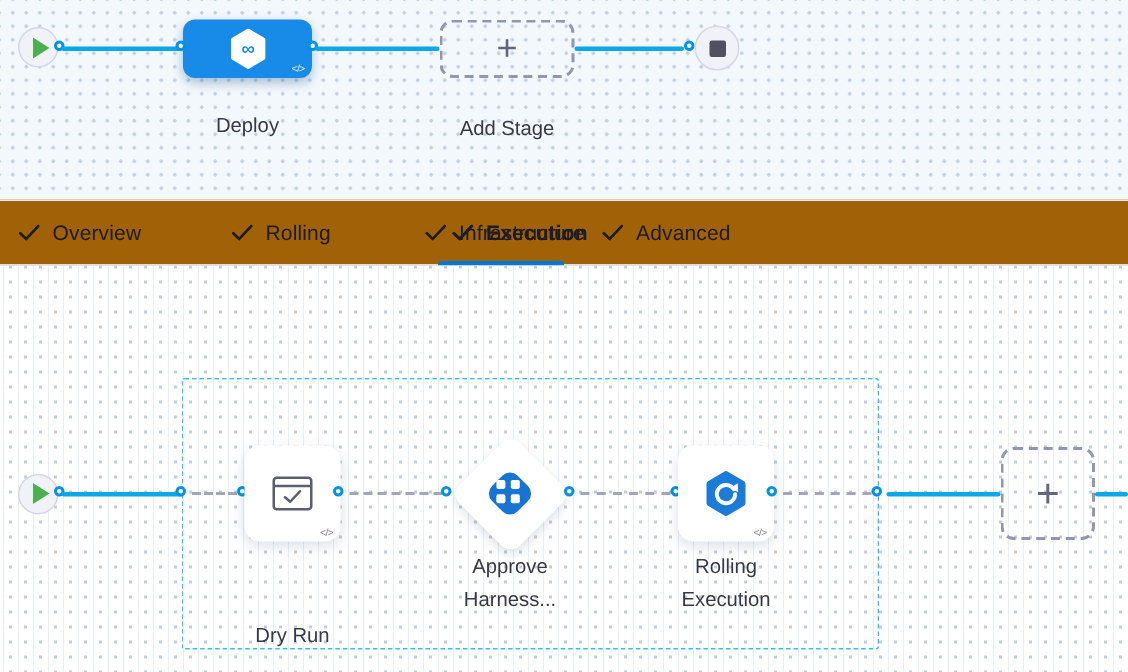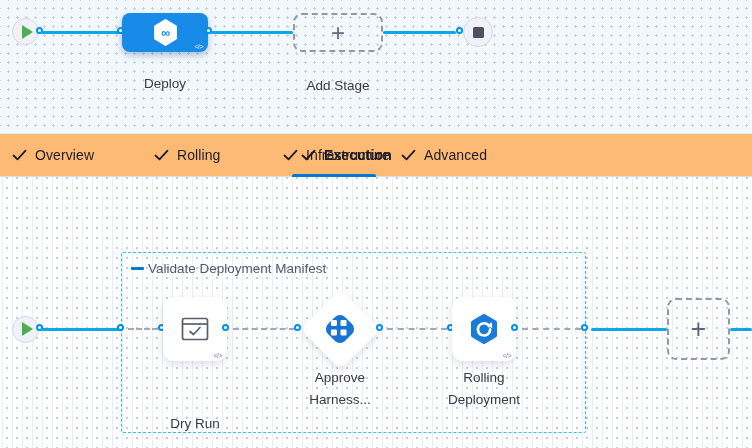--- a/index.html
+++ b/index.html
@@ -8,21 +8,21 @@
 
   .screen { position:relative; width:752px; height:448px; }
 
   
   .canvas-top { position:relative; width:752px; height:133px;
     background-color:#f3f8fc;
     background-image:radial-gradient(circle, #c6d1e0 1px, transparent 1.3px);
     background-size:9px 9px; background-position:4px 4px; }
 
   
-  .tabbar { position:relative; width:752px; height:44px; background:#fdba74;
+  .tabbar { position:relative; width:752px; height:44px; background:#a16207;
     border-top:1px solid #e8ebf1; border-bottom:1px solid #dcdee6; }
   .tab { position:absolute; top:0; height:100%; display:flex; align-items:center; gap:8px; cursor:pointer; }
   .tab .tab-label { font-size:14px; color:#1c1c28; letter-spacing:.1px; }
   .tab.active .tab-label { font-weight:bold; }
   .tab-underline { position:absolute; left:292px; bottom:-1px; width:84px; height:3px;
     background:#0278d5; border-radius:2px 2px 0 0; }
 
   
   .canvas-bottom { position:relative; width:752px; height:271px; background-color:#ffffff;
     background-image:
@@ -139,24 +139,20 @@
         <polyline points="1.5,6.5 5.5,10.3 13.5,1.7" fill="none" stroke="#1c1c28" stroke-width="1.8" stroke-linecap="round" stroke-linejoin="round"></polyline>
       </svg>
       <span class="tab-label">Advanced</span>
     </div>
     <div class="tab-underline"></div>
   </div>
 
   <div class="canvas-bottom">
 
     <div class="group-box"></div>
-    <div class="group-label">
-      <span class="group-dash"></span>
-      <span class="group-text">Validate Deployment Manifest</span>
-    </div>
 
     <div class="endpoint" style="left:12px; top:138.5px; width:27px; height:27px;">
       <div class="play-tri"></div>
     </div>
     <div class="conn" style="left:35.5px; top:146.5px;"></div>
 
     <div class="line" style="left:41px; top:150.5px; width:81px;"></div>
     <div class="conn" style="left:116.5px; top:146.5px;"></div>
 
     <div class="dline" style="left:128px; top:151px; width:30px;"></div>
@@ -206,16 +202,16 @@
     <div class="line" style="left:591px; top:150.5px; width:76px;"></div>
 
     <div class="dash-box" style="left:667px; top:121px; width:63px; height:62px;">
       <span class="plus-glyph" style="font-size:27px;">+</span>
     </div>
 
     <div class="line" style="left:730px; top:150.5px; width:22px;"></div>
 
     <div class="node-label" style="left:155px; top:190px; width:80px;margin-top:46px;">Dry Run</div>
     <div class="node-label" style="left:293px; top:190px; width:94px;">Approve Harness...</div>
-    <div class="node-label" style="left:436px; top:190px; width:96px;">Rolling Deployment</div>
+    <div class="node-label" style="left:436px; top:190px; width:96px;">Rolling Execution</div>
   </div>
 
 </div>
 
 </body></html>

